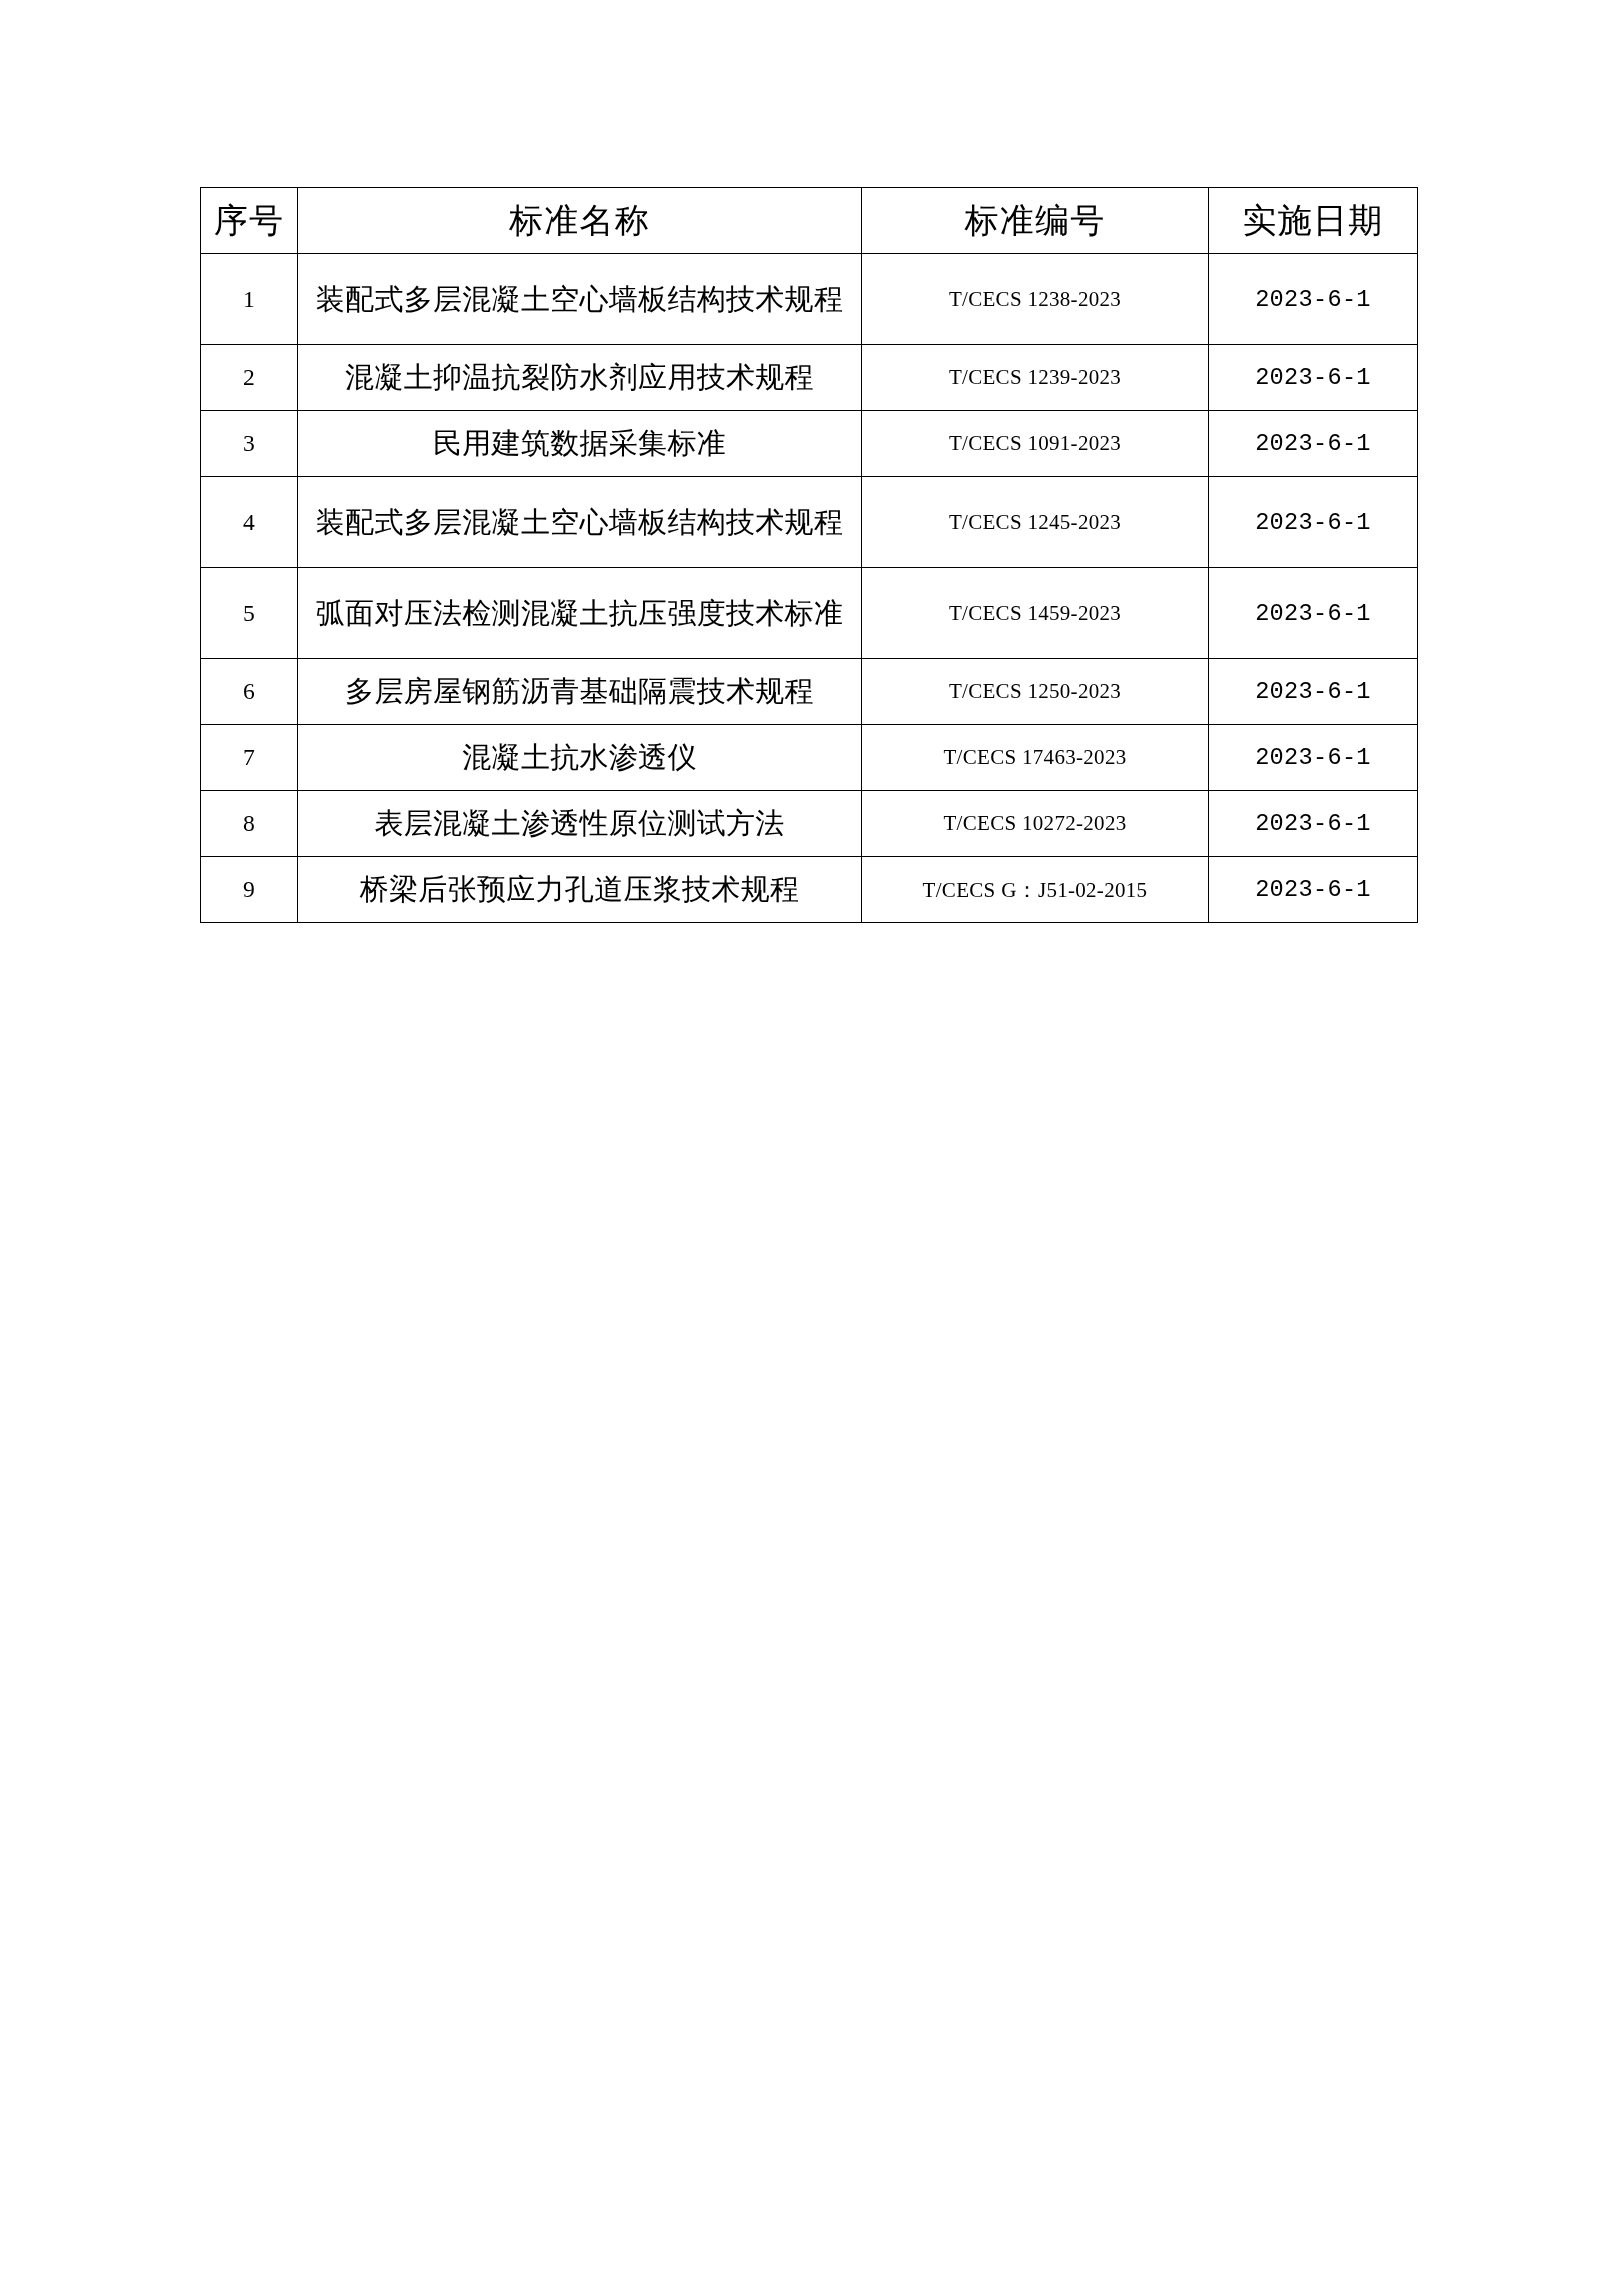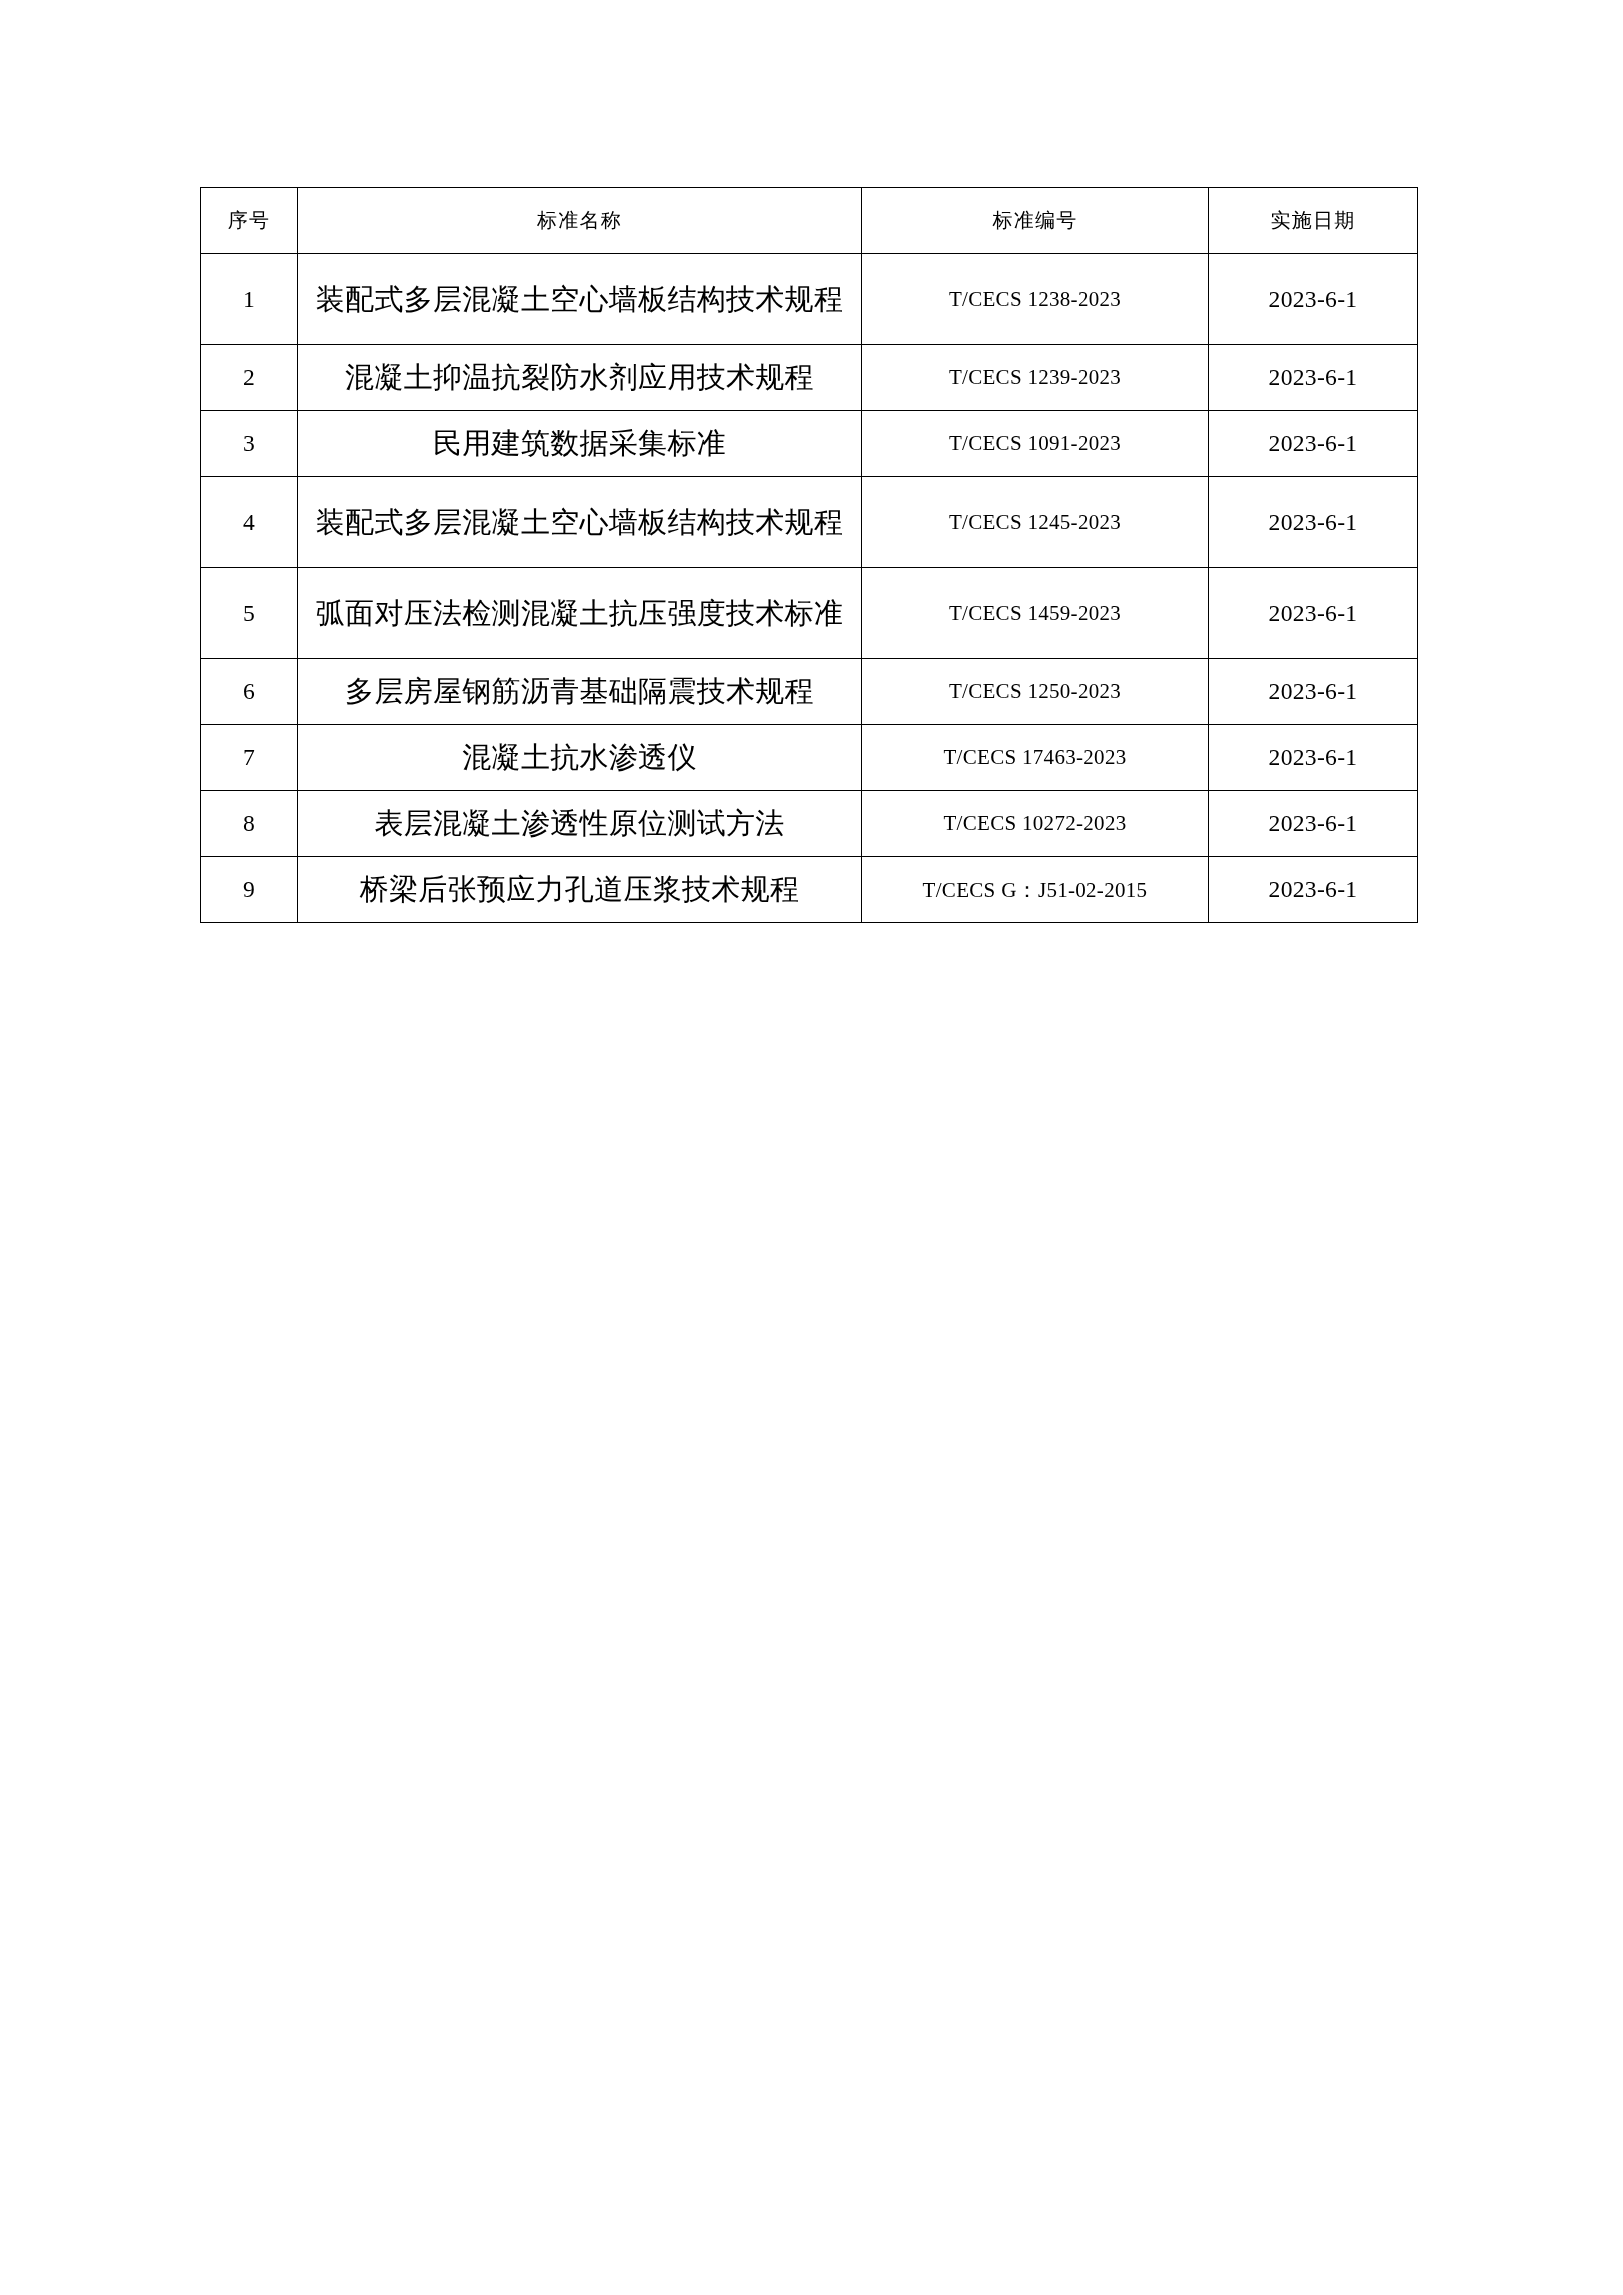--- a/index.html
+++ b/index.html
@@ -41,21 +41,21 @@
     text-align: center;
     font-weight: normal;
   }
   col.c-index { width: 97px; }
   col.c-name  { width: 564px; }
   col.c-code  { width: 347px; }
   col.c-date  { width: 209px; }
 
   thead td {
     height: 65px;
-    font-size: 20px;
+    font-size: 34px;
     font-family: Liberation Serif, serif;
     font-weight: normal;
     letter-spacing: 1.3px;
   }
   tbody td {
     height: 65px;
     font-size: 24px;
   }
   td.cell-index {
     font-family: "Liberation Serif", serif;
@@ -67,21 +67,21 @@
     padding: 7.9px 11.8px;
     line-height: 1.45;
     letter-spacing: 0.3px;
   }
   td.cell-code {
     font-family: "Liberation Serif", serif;
     font-size: 21px;
     letter-spacing: 0.3px;
   }
   td.cell-date {
-    font-family: Liberation Serif, serif;
+    font-family: Liberation Mono, monospace;
     font-size: 23.6px;
     letter-spacing: 0.3px;
   }
   tr.tall td { height: 90px; }
 </style>
 </head>
 <body>
 
 <div class="page">
   <div class="table-wrap">

